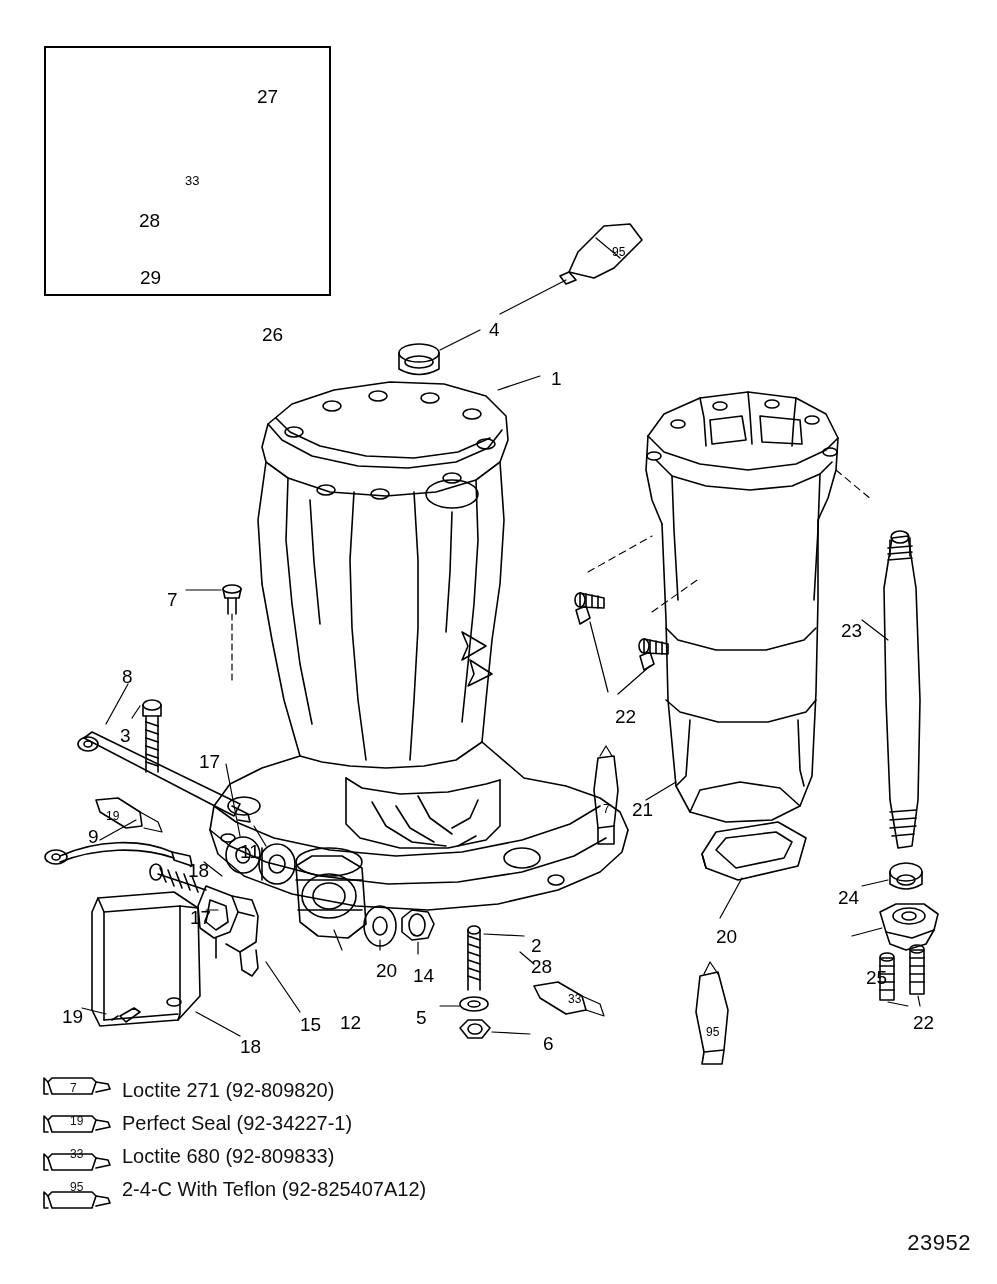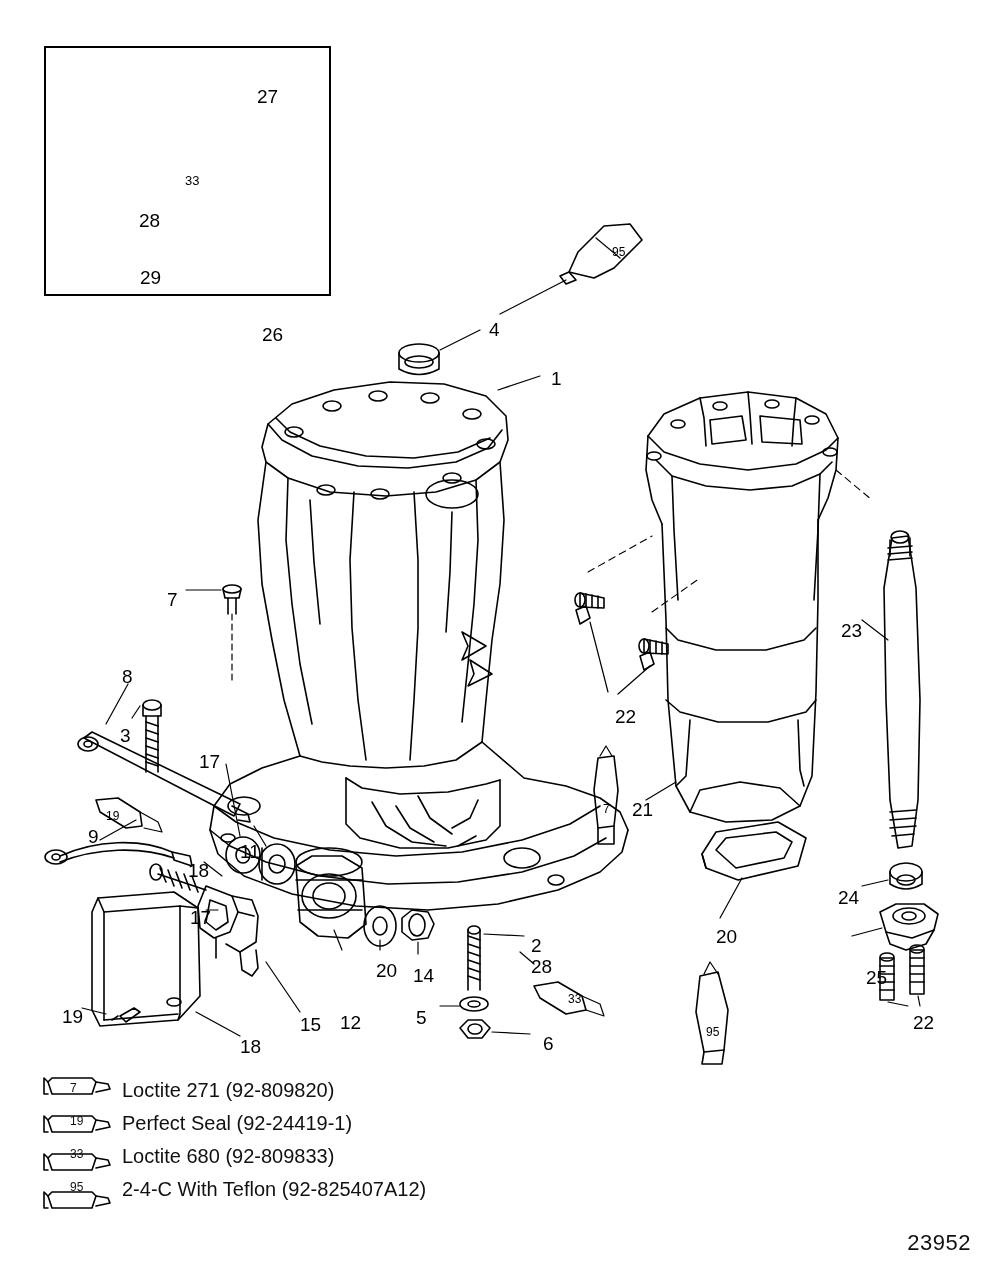--- a/index.html
+++ b/index.html
@@ -459,21 +459,21 @@
   <div class="callout" style="left:568px;top:993px;font-size:12px;">33</div>
   <div class="callout" style="left:706px;top:1026px;font-size:12px;">95</div>
 
   <div class="legend">
     <div class="legend-row">
       <span class="tube-num">7</span>
       <span class="legend-label">Loctite 271 (92-809820)</span>
     </div>
     <div class="legend-row">
       <span class="tube-num">19</span>
-      <span class="legend-label">Perfect Seal (92-24419-1)</span>
+      <span class="legend-label">Perfect Seal (92-34227-1)</span>
     </div>
     <div class="legend-row">
       <span class="tube-num">33</span>
       <span class="legend-label">Loctite 680 (92-809833)</span>
     </div>
     <div class="legend-row">
       <span class="tube-num">95</span>
       <span class="legend-label">2-4-C  With Teflon (92-825407A12)</span>
     </div>
   </div>

